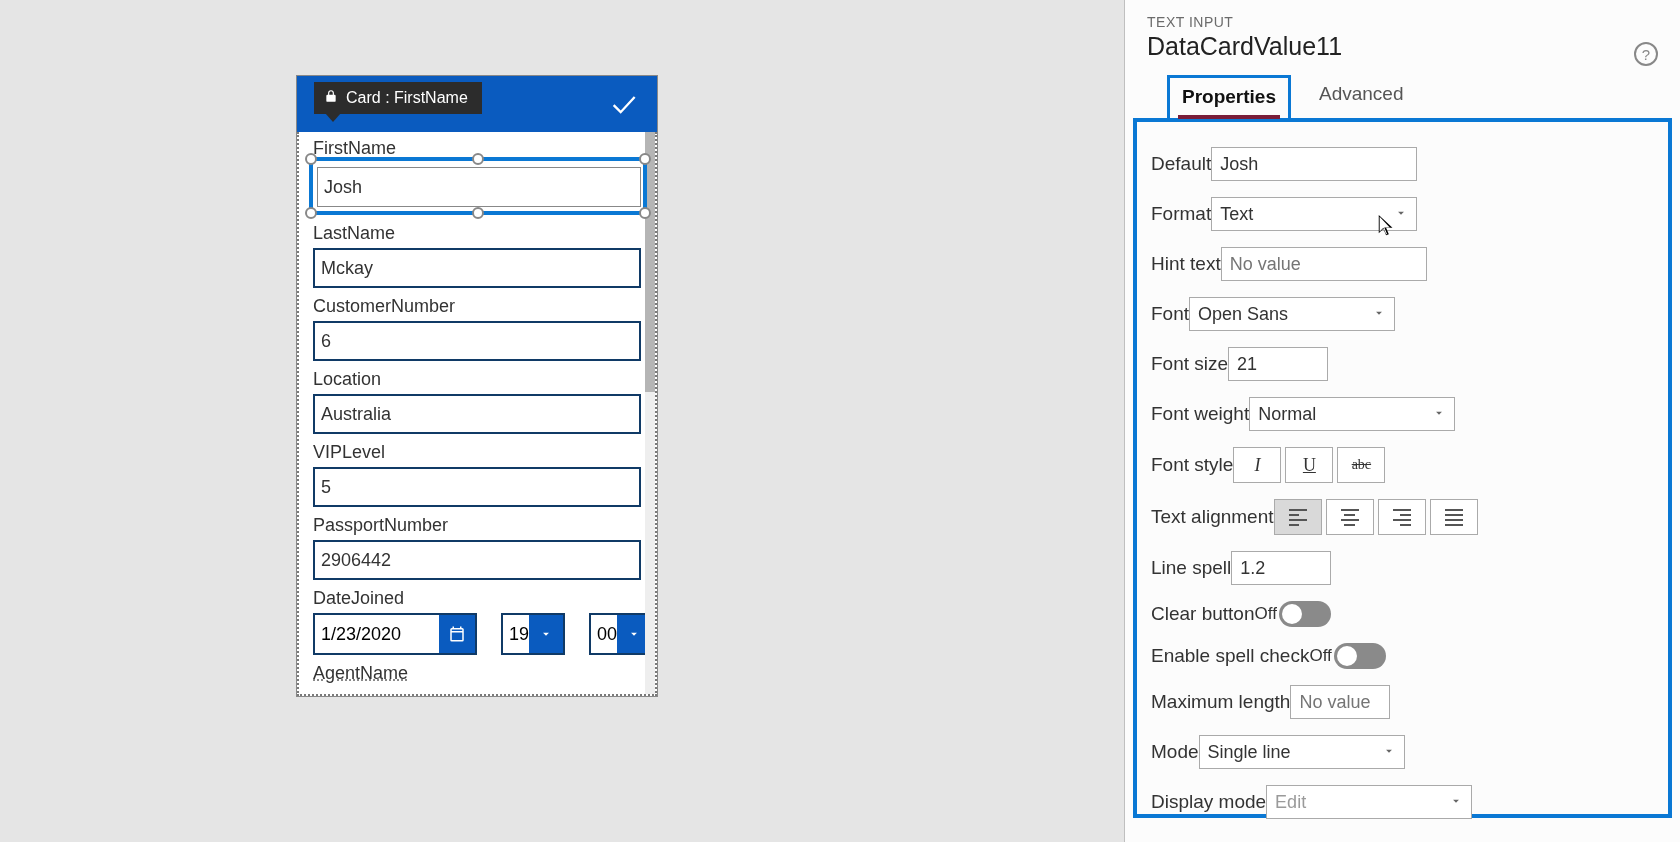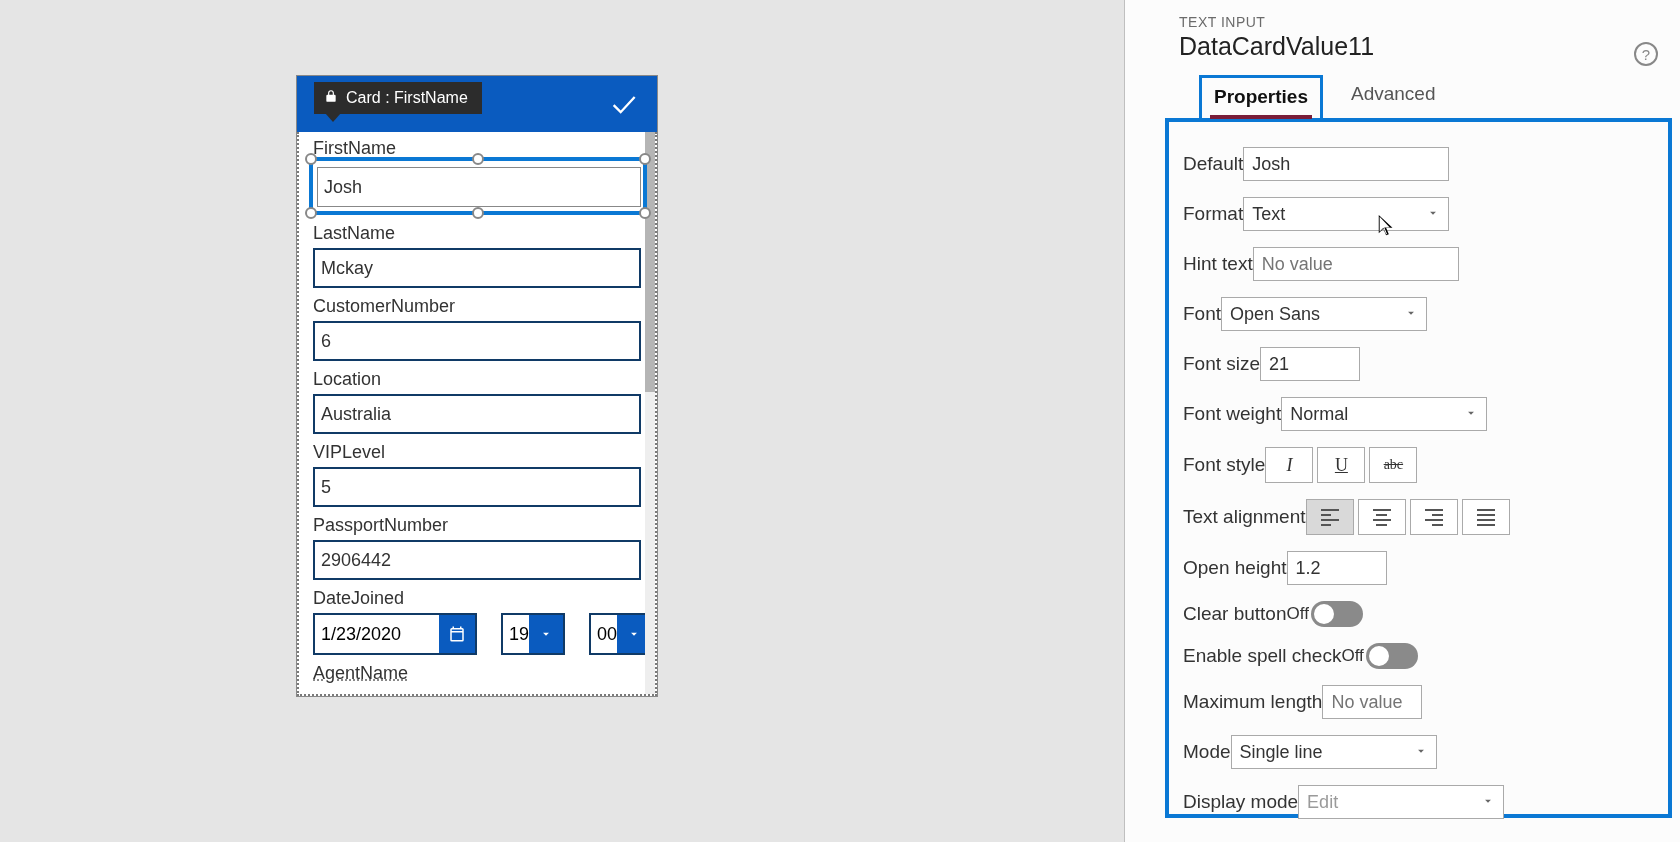--- a/index.html
+++ b/index.html
@@ -35,21 +35,21 @@
   .date-box { height: 42px; border: 2px solid #103a66; display: flex; align-items: center; font-size: 18px; }
   .date-main { width: 164px; }
   .date-main input { border: none; width: 124px; padding: 4px 6px; font-size: 18px; outline: none; }
   .date-cal { width: 36px; background: #0a5bbf; display: flex; align-items: center; justify-content: center; height: 100%; }
   .date-cal svg { width: 18px; height: 18px; fill: #fff; }
   .dd-small { width: 78px; justify-content: space-between; padding-left: 6px; }
   .dd-arrow { width: 34px; background: #0a5bbf; height: 100%; display: flex; align-items: center; justify-content: center; }
   .dd-arrow svg { width: 14px; height: 14px; fill: #fff; }
 
   
-  .panel { position: absolute; right: 0; top: 0; width: 556px; height: 842px; background: #fcfcfc; border-left: 1px solid #bfbfbf; padding-left: 32px; }
+  .panel { position: absolute; right: 0; top: 0; width: 556px; height: 842px; background: #fcfcfc; border-left: 1px solid #bfbfbf; }
   .panel-head { padding: 14px 22px 0 22px; }
   .ptype { color: #6b6b6b; font-size: 14px; letter-spacing: 0.5px; }
   .pname { font-size: 25px; color: #222; margin-top: 2px; }
   .help-icon { position: absolute; right: 22px; top: 42px; width: 24px; height: 24px; border: 2px solid #888; border-radius: 50%; display: flex; align-items: center; justify-content: center; color: #888; font-size: 15px; }
 
   .tabs { display: flex; gap: 16px; margin-top: 14px; padding-left: 20px; }
   .tab { font-size: 19px; color: #555; padding: 8px 12px 10px 12px; cursor: pointer; position: relative; }
   .tab.active { color: #111; font-weight: 600; border: 3px solid #0a78d4; border-bottom: none; }
   .tab.active::after { content: ""; position: absolute; left: 8px; right: 8px; bottom: -1px; height: 4px; background: #7a1e3a; }
 
@@ -289,21 +289,21 @@
               <span></span>
               <span></span>
               <span></span>
               <span></span>
             </div>
           </div>
       </div>
     </div>
 
     <div class="prop-row">
-      <span class="prow-label">Open height</span>
+      <span class="prow-label">Line spell</span>
       <div class="prow-ctrl small"><input value="1.2" style=""></div>
     </div>
 
     <div class="prop-row">
       <span class="prow-label">Clear button</span>
       <div class="toggle-wrap">
         <span class="toggle-off">Off</span>
         <div class="toggle">
             <div class="toggle-knob"></div>
           </div>

